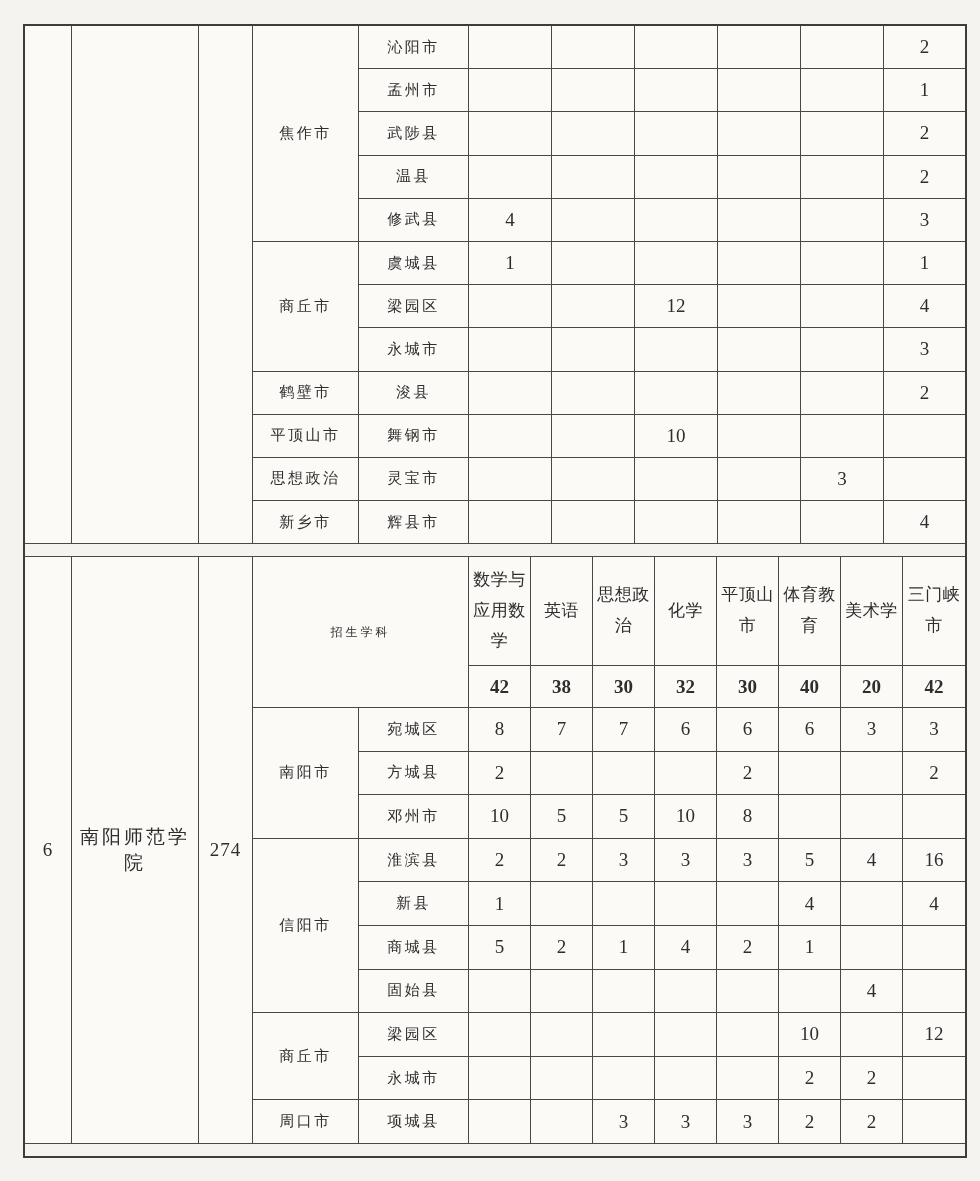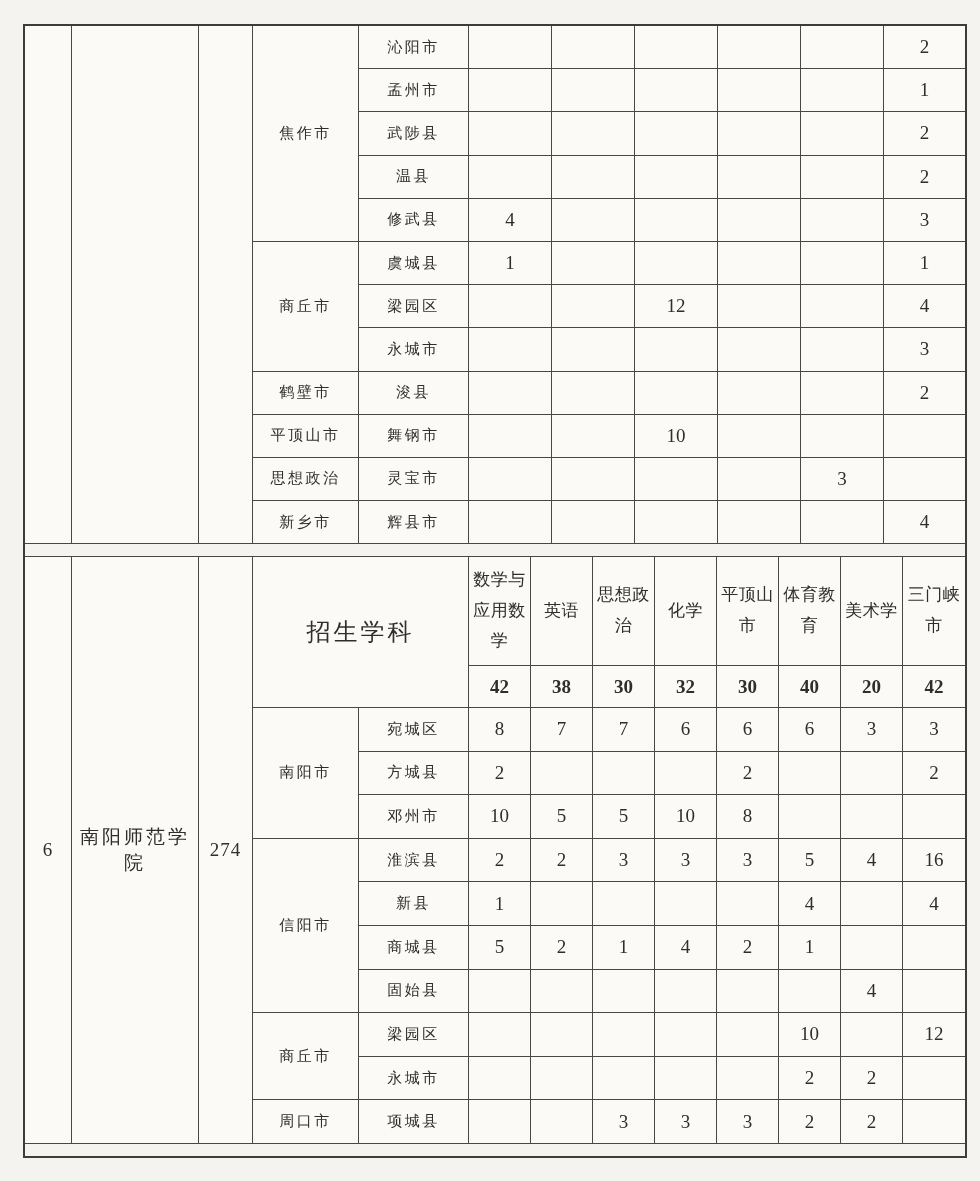--- a/index.html
+++ b/index.html
@@ -22,21 +22,21 @@
   table.tbl.bot { top:556px; }
   .tbl td { border:1px solid #474747; text-align:center; vertical-align:middle; padding:0; overflow:hidden; font-size:17px; }
   .top tr { height:43.2px; }
   .bot tr { height:43.6px; }
   .bot tr.sub { height:109px; }
   .bot tr.quo { height:42px; }
   td.city, td.cnty { letter-spacing:2.5px; font-size:15px; }
   td.val { font-size:19px; }
   td.quota { font-size:19px;font-weight:bold; }
   td.subject { font-size:17px; line-height:1.8; padding:1px 3px; letter-spacing:0.5px; }
-  td.corner { font-size:24px; letter-spacing:3px; }
+  td.corner { font-size:12px; letter-spacing:3px; }
   td.serial, td.total { font-size:19px; letter-spacing:1px; }
   td.school { font-size:19px; letter-spacing:3px; }
   .frame {
     position:absolute; left:23px; top:24px; width:944px; height:1134px;
     box-sizing:border-box; border:2px solid #3c3c3c; pointer-events:none;
   }
 </style>
 </head>
 <body>
 

